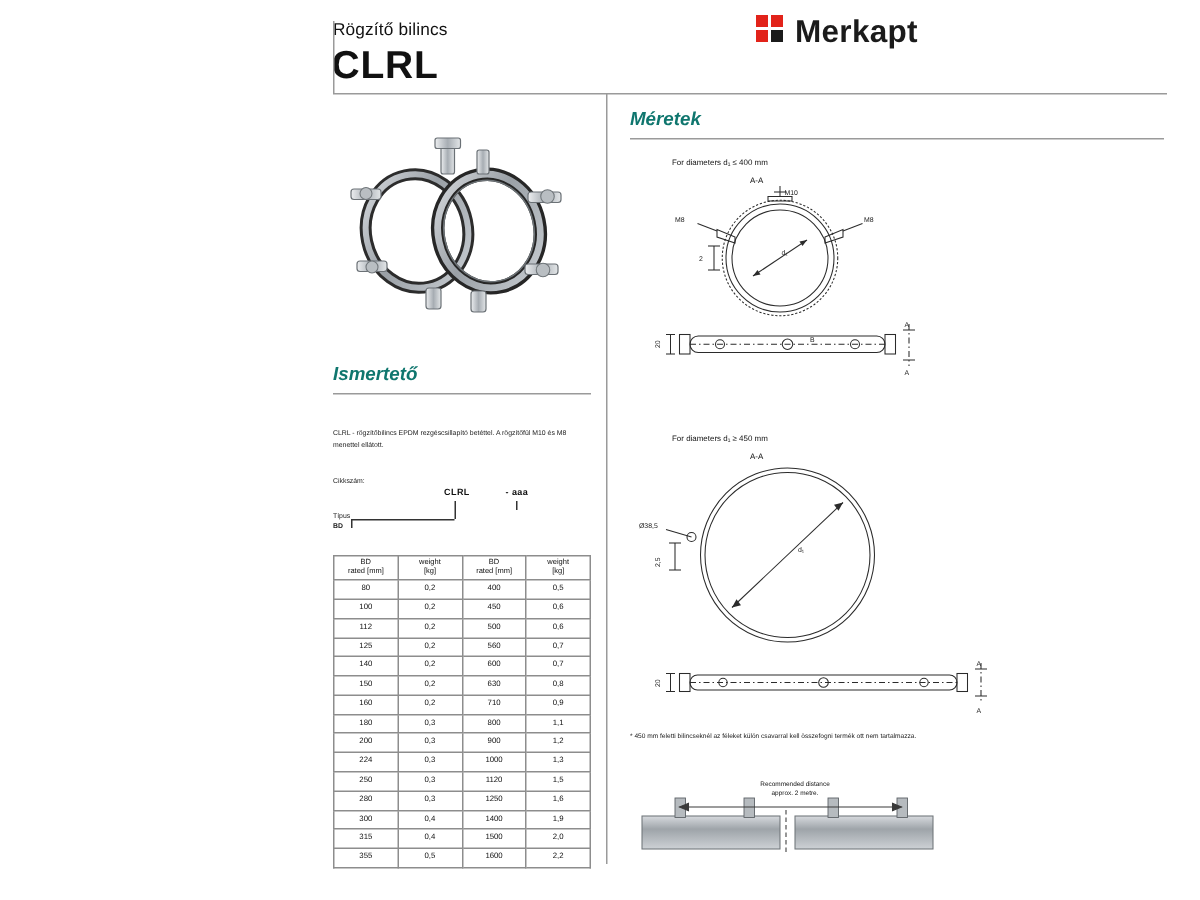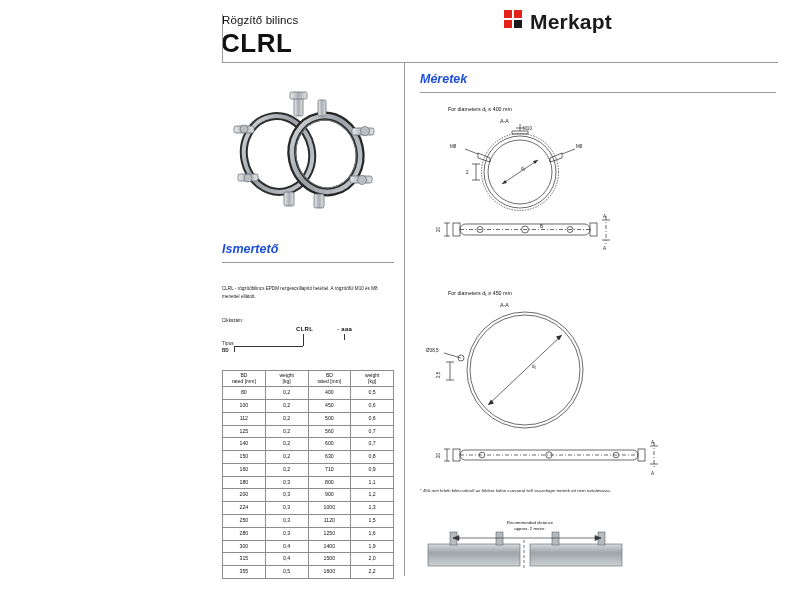--- a/index.html
+++ b/index.html
@@ -24,21 +24,21 @@
   .brand-mark i:nth-child(2){left:10px;top:0;width:8px;height:8px;}
   .brand-mark i:nth-child(3){left:0;top:10px;width:8px;height:8px;}
   .brand-mark i:nth-child(4){left:10px;top:10px;width:8px;height:8px;background:#1b1b1b;}
   .brand-name{font-size:21px;font-weight:bold;color:#1b1b1b;letter-spacing:.2px;}
 
   
   .rule-h{position:absolute;background:#9a9a9a;height:1px;}
   .rule-v{position:absolute;background:#9a9a9a;width:1px;}
 
   
-  .sec-h{position:absolute;font-size:12.5px;font-style:italic;font-weight:bold;color:#1d4ed8;}
+  .sec-h{position:absolute;font-size:12.5px;font-style:italic;font-weight:bold;color:#0f766e;}
 
   
   .prod-img{
     position:absolute;left:222px;top:88px;width:170px;height:130px;
   }
   .desc{
     position:absolute;left:222px;top:285px;width:172px;font-size:4.6px;line-height:1.65;color:#222;
   }
   .artnum-label{position:absolute;left:222px;top:318px;font-size:4.6px;color:#222;}
   .artnum-code{position:absolute;left:296px;top:326px;font-size:6px;letter-spacing:.3px;color:#111;font-weight:bold;}

